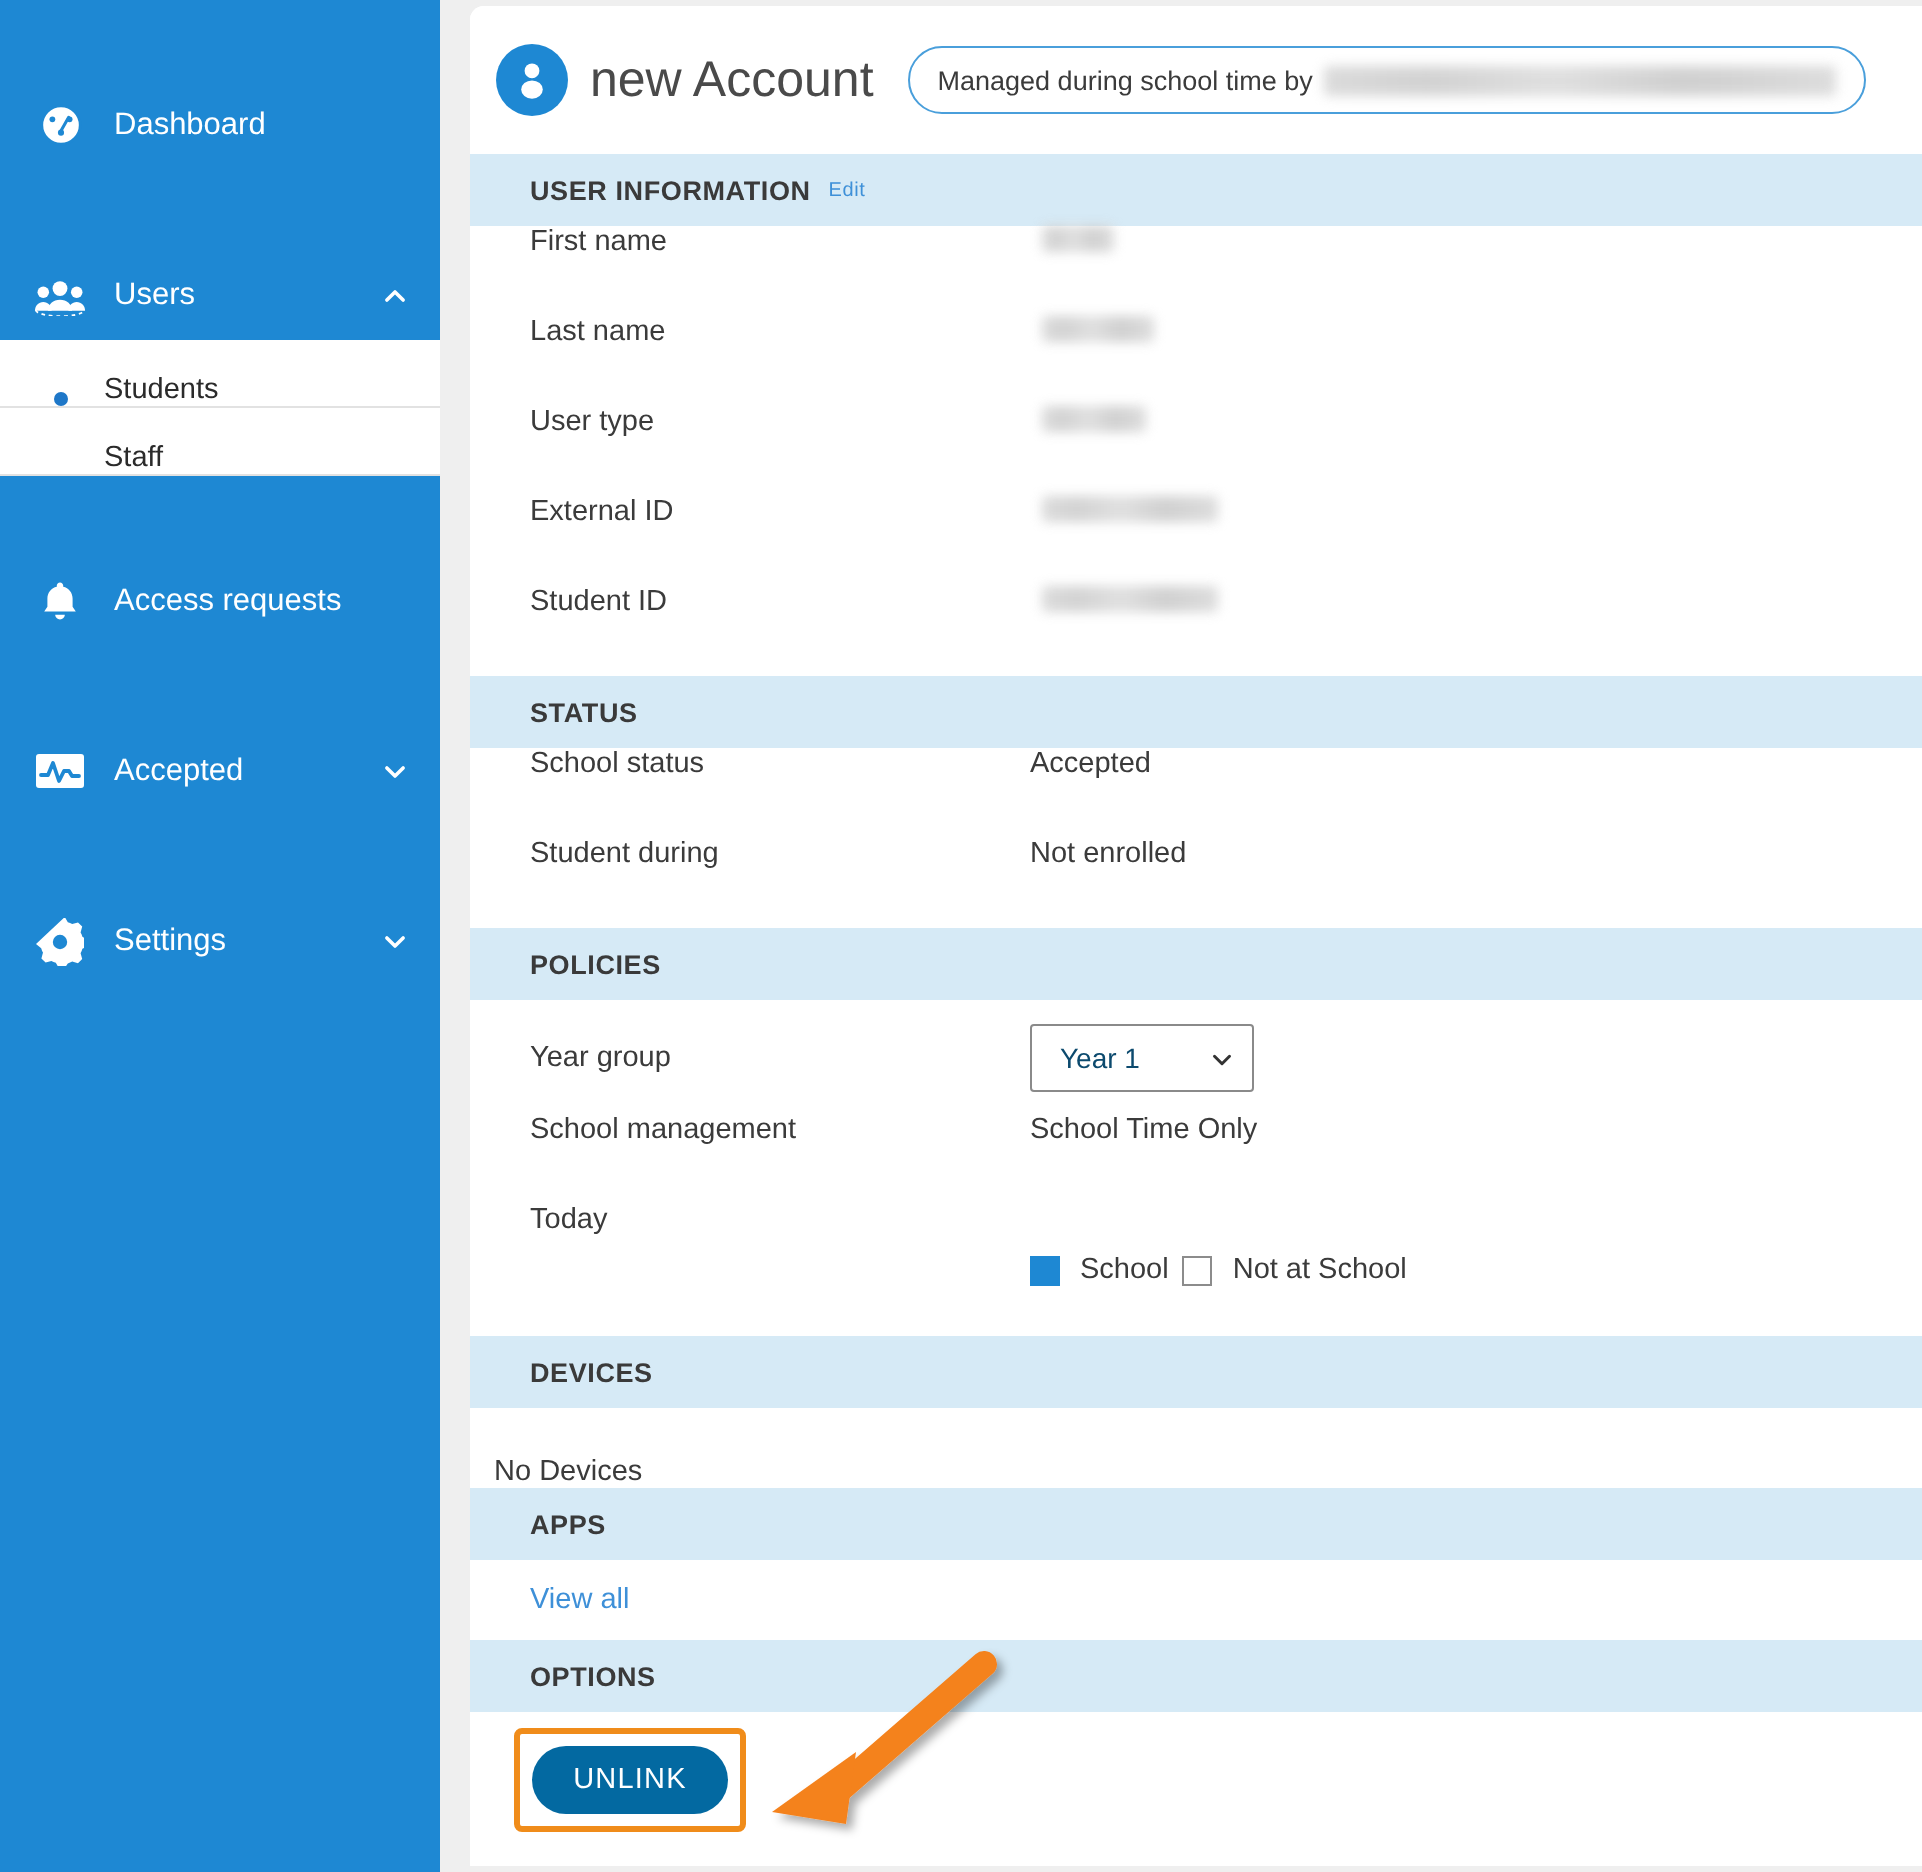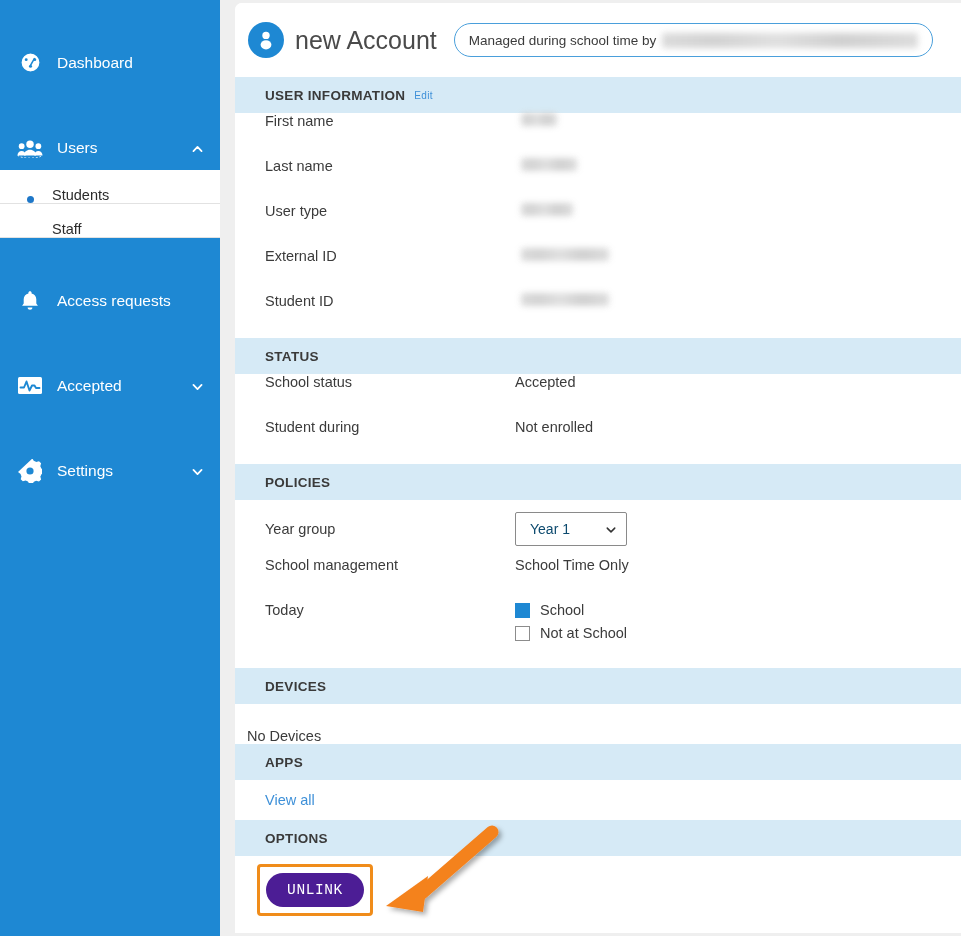--- a/index.html
+++ b/index.html
@@ -157,21 +157,21 @@
     display: flex; align-items: center;
     padding: 0 9px;
     font-size: 14px;
     color: #0c4a6e;
     position: relative;
     cursor: pointer;
   }
   .select-box .sv { flex: 1 1 auto; text-align: left; padding-left: 5px;}
   .select-box .arr { width: 12px; height: 12px; }
 
-  .check-list { display: flex; flex-direction: column; gap: 7px; }
+  .check-list { display: flex; gap: 7px; }
   .check-line { display: flex; align-items: center; font-size: 14.5px; color: #3b3b3b; }
   .chk {
     width: 15px; height: 15px;
     margin-right: 10px;
     flex: 0 0 15px;
     border: 1px solid #8c8c8c;
     background: #fff;
     cursor: pointer;
   }
   .chk.on { background: #1e88d3; border-color: #1e88d3; }
@@ -195,28 +195,28 @@
   .unlink-wrap {
     position: absolute;
     left: 22px; top: 8px;
     padding: 6px;
     border: 3px solid #f08c1a;
     border-radius: 4px;
     background: #ffffff;
   }
   .unlink-btn {
     width: 98px; height: 34px;
-    background: #4c1d95;
+    background: #0369a1;
     border: none;
     border-radius: 17px;
     color: #ffffff;
     font-size: 14.5px;
     letter-spacing: .6px;
     cursor: pointer;
-    font-family: Liberation Mono, monospace;
+    font-family: Liberation Sans, sans-serif;
   }
 
   
   .arrow-anno {
     position: absolute;
     left: 372px; top: 824px;
     width: 145px; height: 100px;
     pointer-events: none;
   }
 </style>

